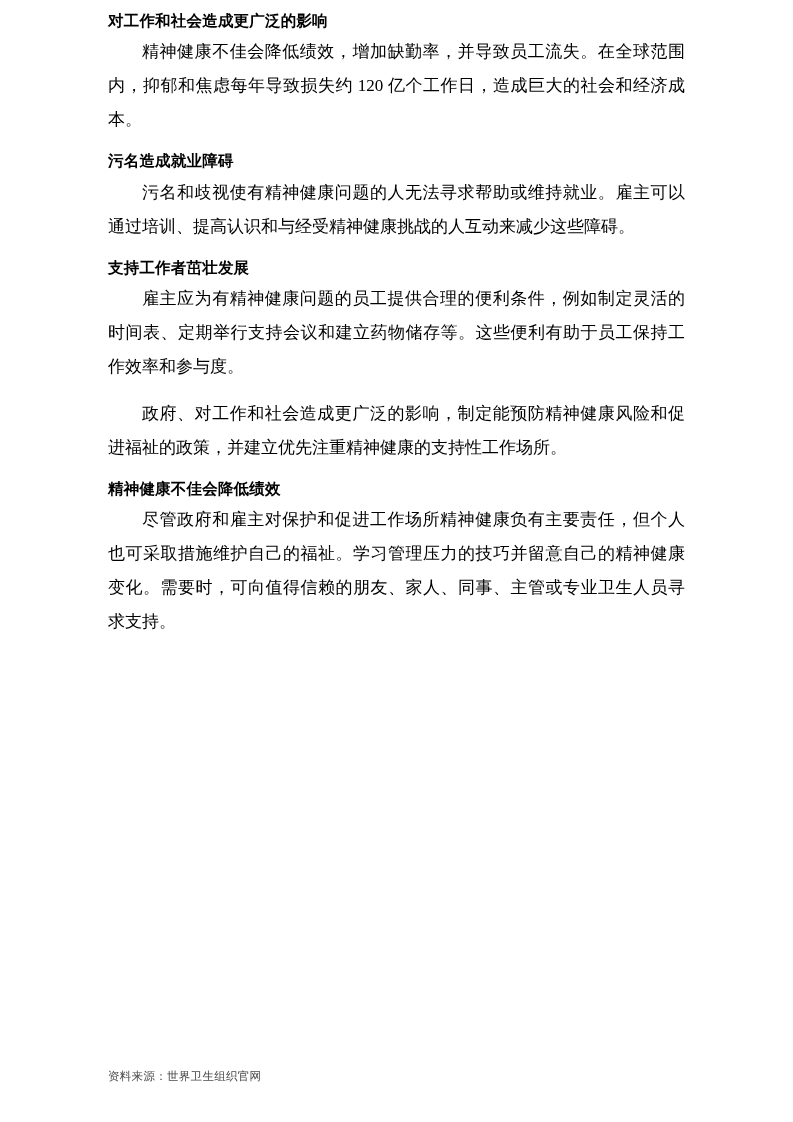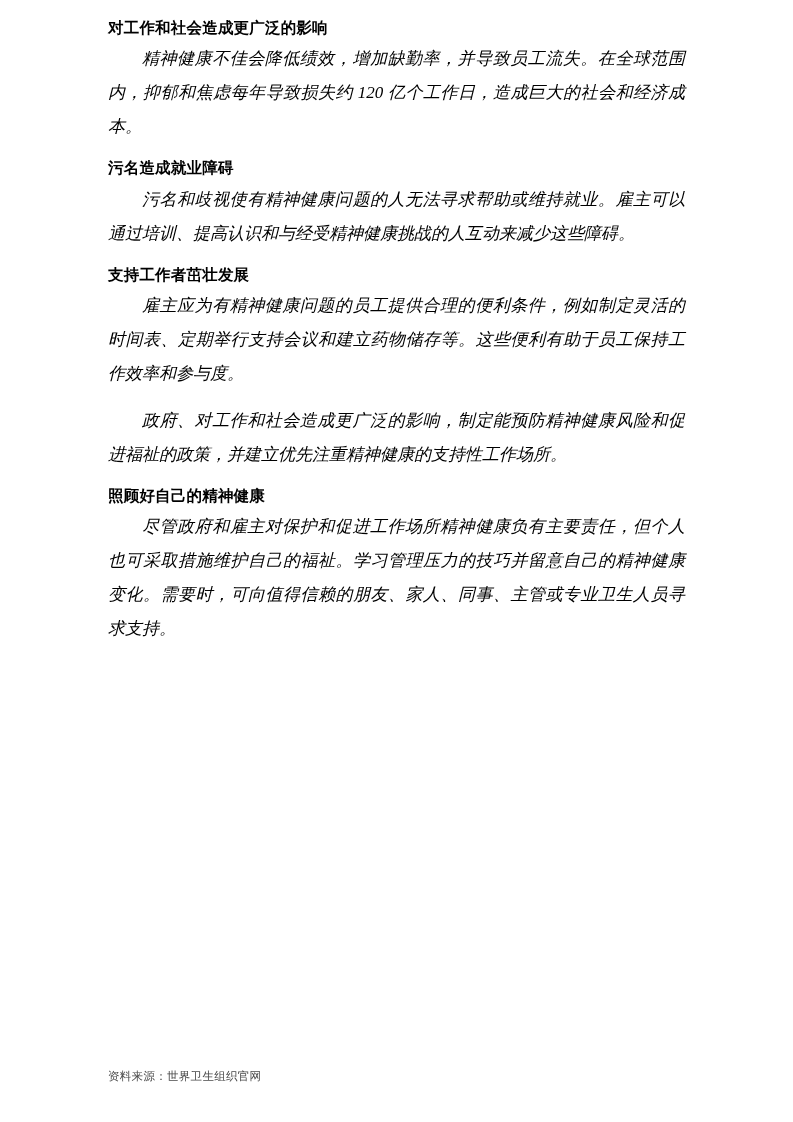--- a/index.html
+++ b/index.html
@@ -41,34 +41,33 @@
   }
   p.para {
     font-family: "Liberation Serif", "DejaVu Serif", serif;
     font-size: 17px;
     line-height: 34px;
     margin: 0;
     text-indent: 2em;
     text-align: justify;
     text-justify: inter-ideograph;
     color: #000000;
-    font-style: italic;
   }
   .footer-note {
     position: absolute;
     left: 108px;
     bottom: 38px;
     font-family: Liberation Mono, monospace;
     font-size: 11.5px;
     color: #4a4a4a;
     letter-spacing: 0.3px;
   }
   
   .section-block:first-child h2.section-heading {
-    margin-top: 11px;
+    margin-top: 4px;
   }
 </style>
 </head>
 <body>
 
 <div class="page">
   <div class="doc-body">
 
     <section class="section-block">
       <h2 class="section-heading">对工作和社会造成更广泛的影响</h2>
@@ -84,20 +83,20 @@
       <h2 class="section-heading">支持工作者茁壮发展</h2>
       <p class="para">雇主应为有精神健康问题的员工提供合理的便利条件，例如制定灵活的时间表、定期举行支持会议和建立药物储存等。这些便利有助于员工保持工作效率和参与度。</p>
     </section>
 
 
     <section class="section-block">
       <p class="para">政府、对工作和社会造成更广泛的影响，制定能预防精神健康风险和促进福祉的政策，并建立优先注重精神健康的支持性工作场所。</p>
     </section>
 
     <section class="section-block">
-      <h2 class="section-heading">照顾好自己的精神健康</h2>
+      <h2 class="section-heading">精神健康不佳会降低绩效</h2>
       <p class="para">尽管政府和雇主对保护和促进工作场所精神健康负有主要责任，但个人也可采取措施维护自己的福祉。学习管理压力的技巧并留意自己的精神健康变化。需要时，可向值得信赖的朋友、家人、同事、主管或专业卫生人员寻求支持。</p>
     </section>
 
   </div>
 
   <div class="footer-note">资料来源：世界卫生组织官网</div>
 </div>
 
 </body></html>

